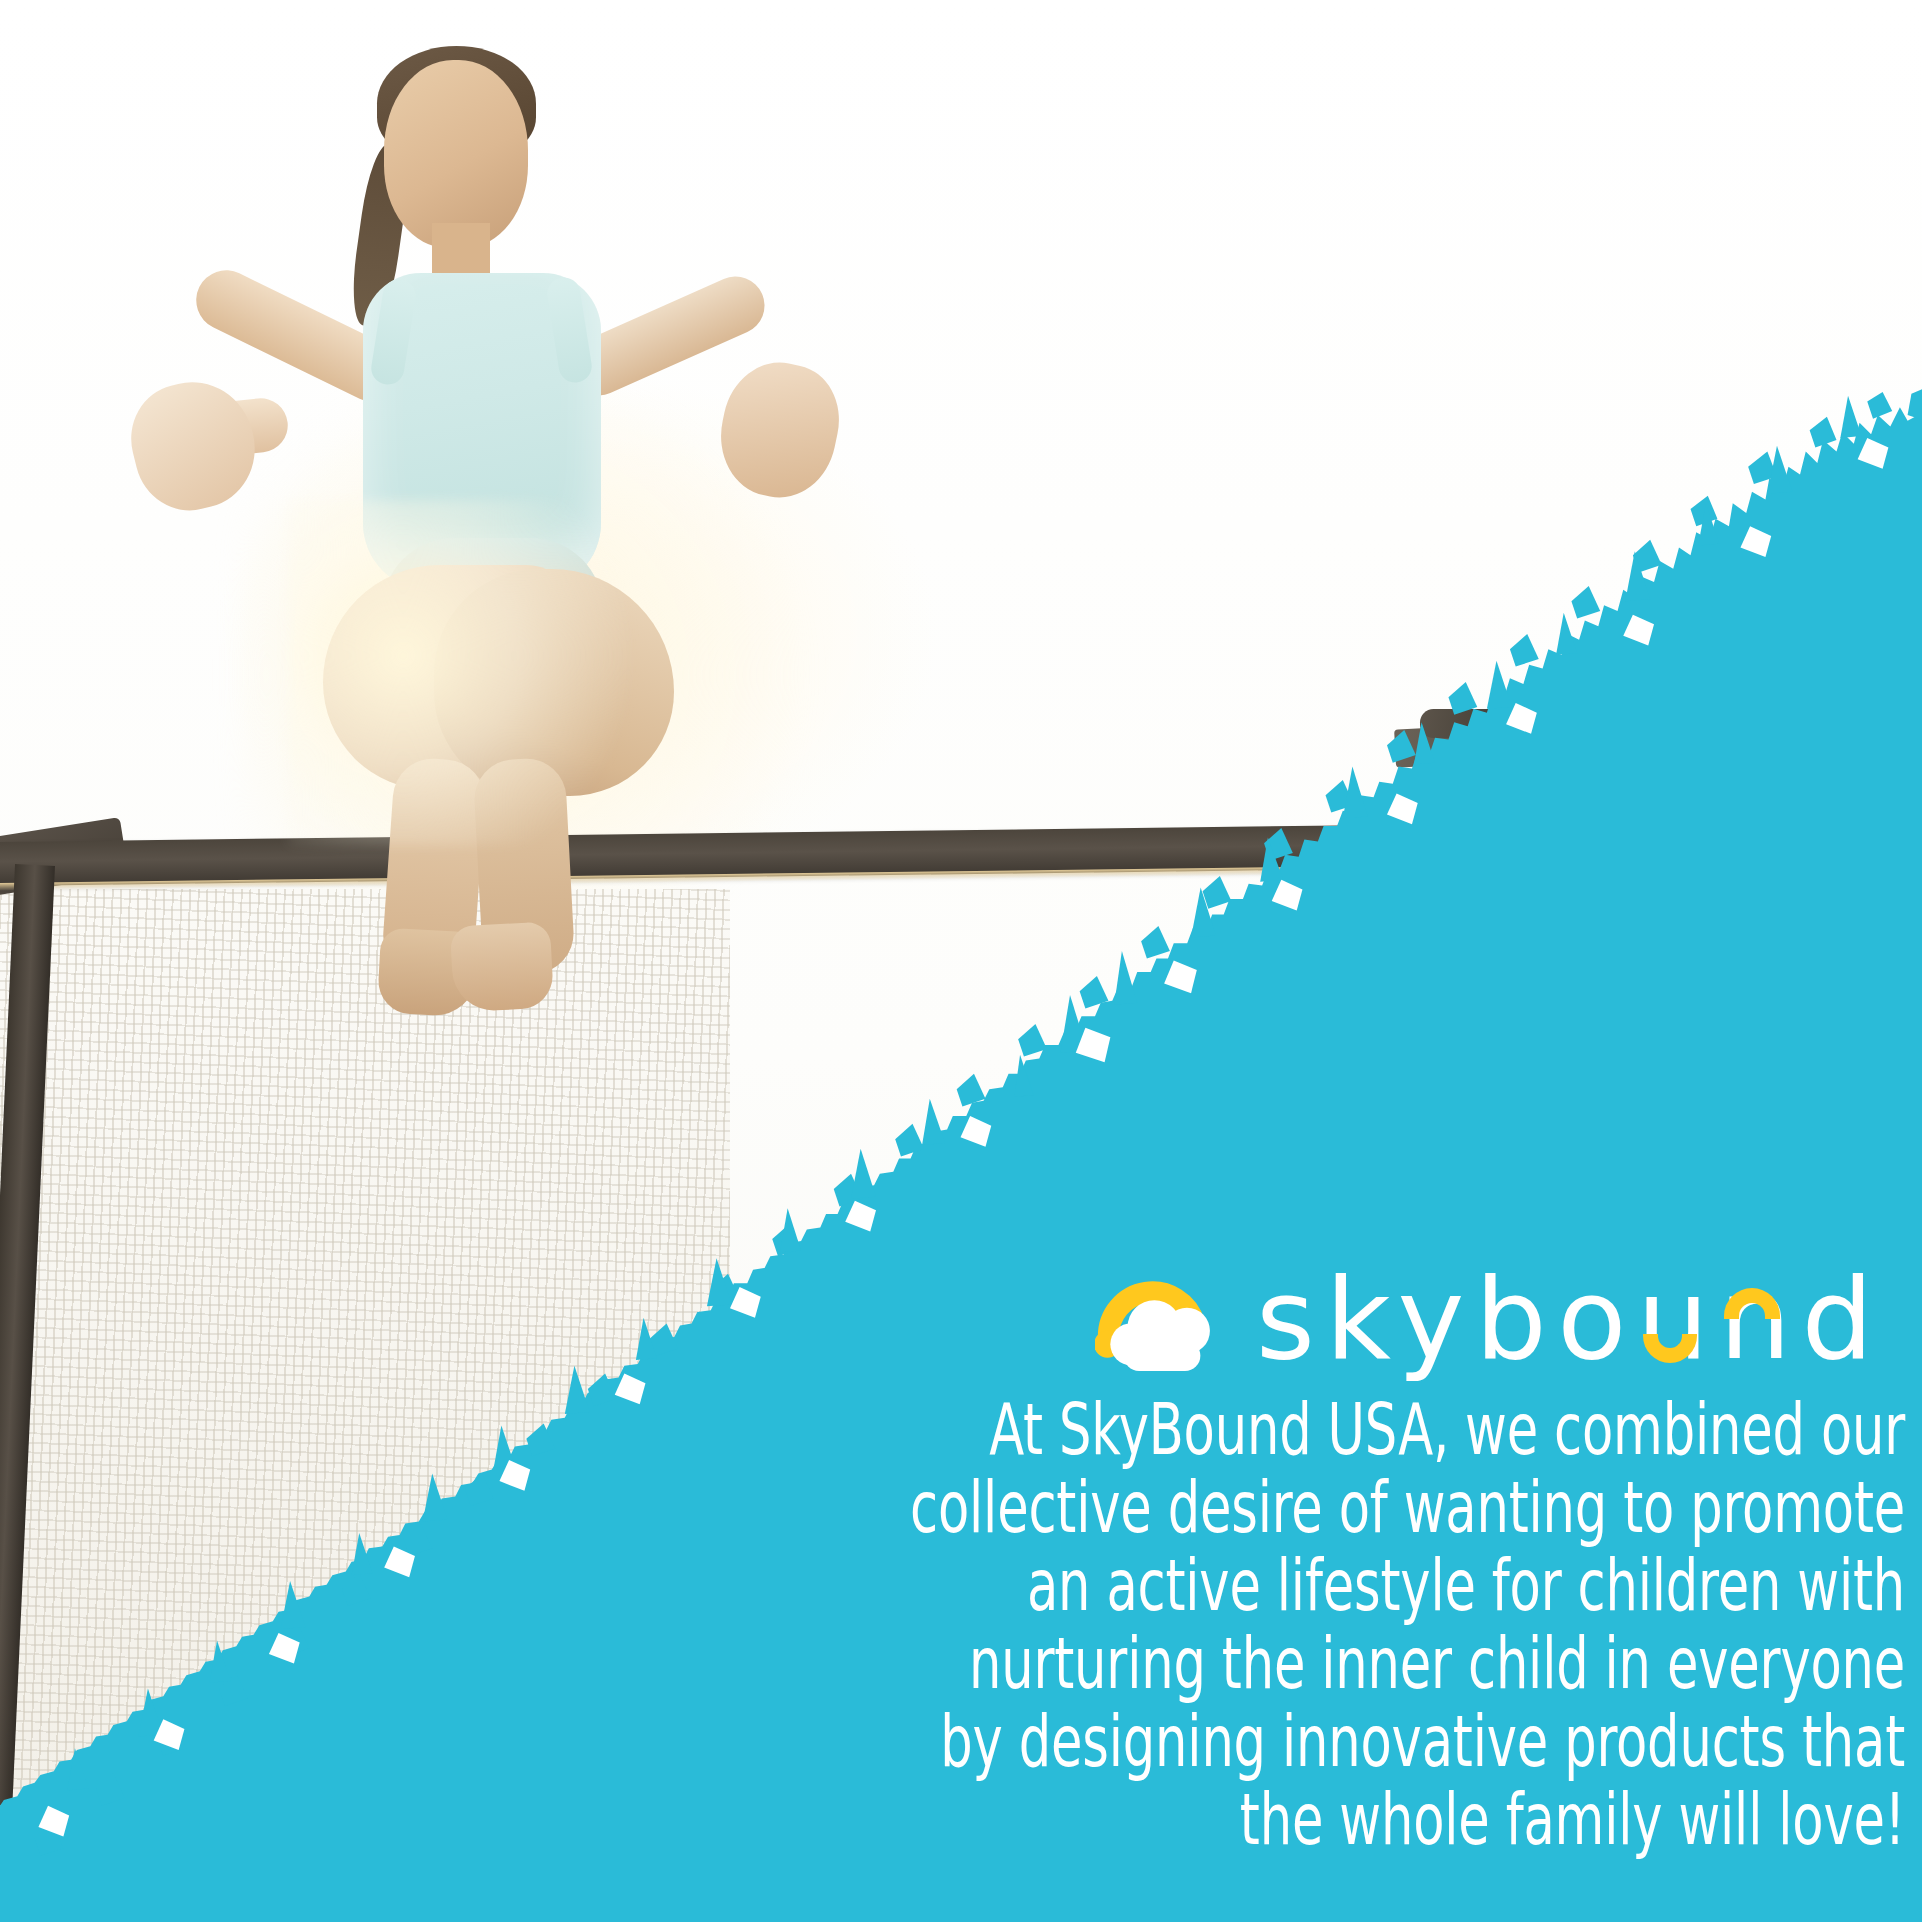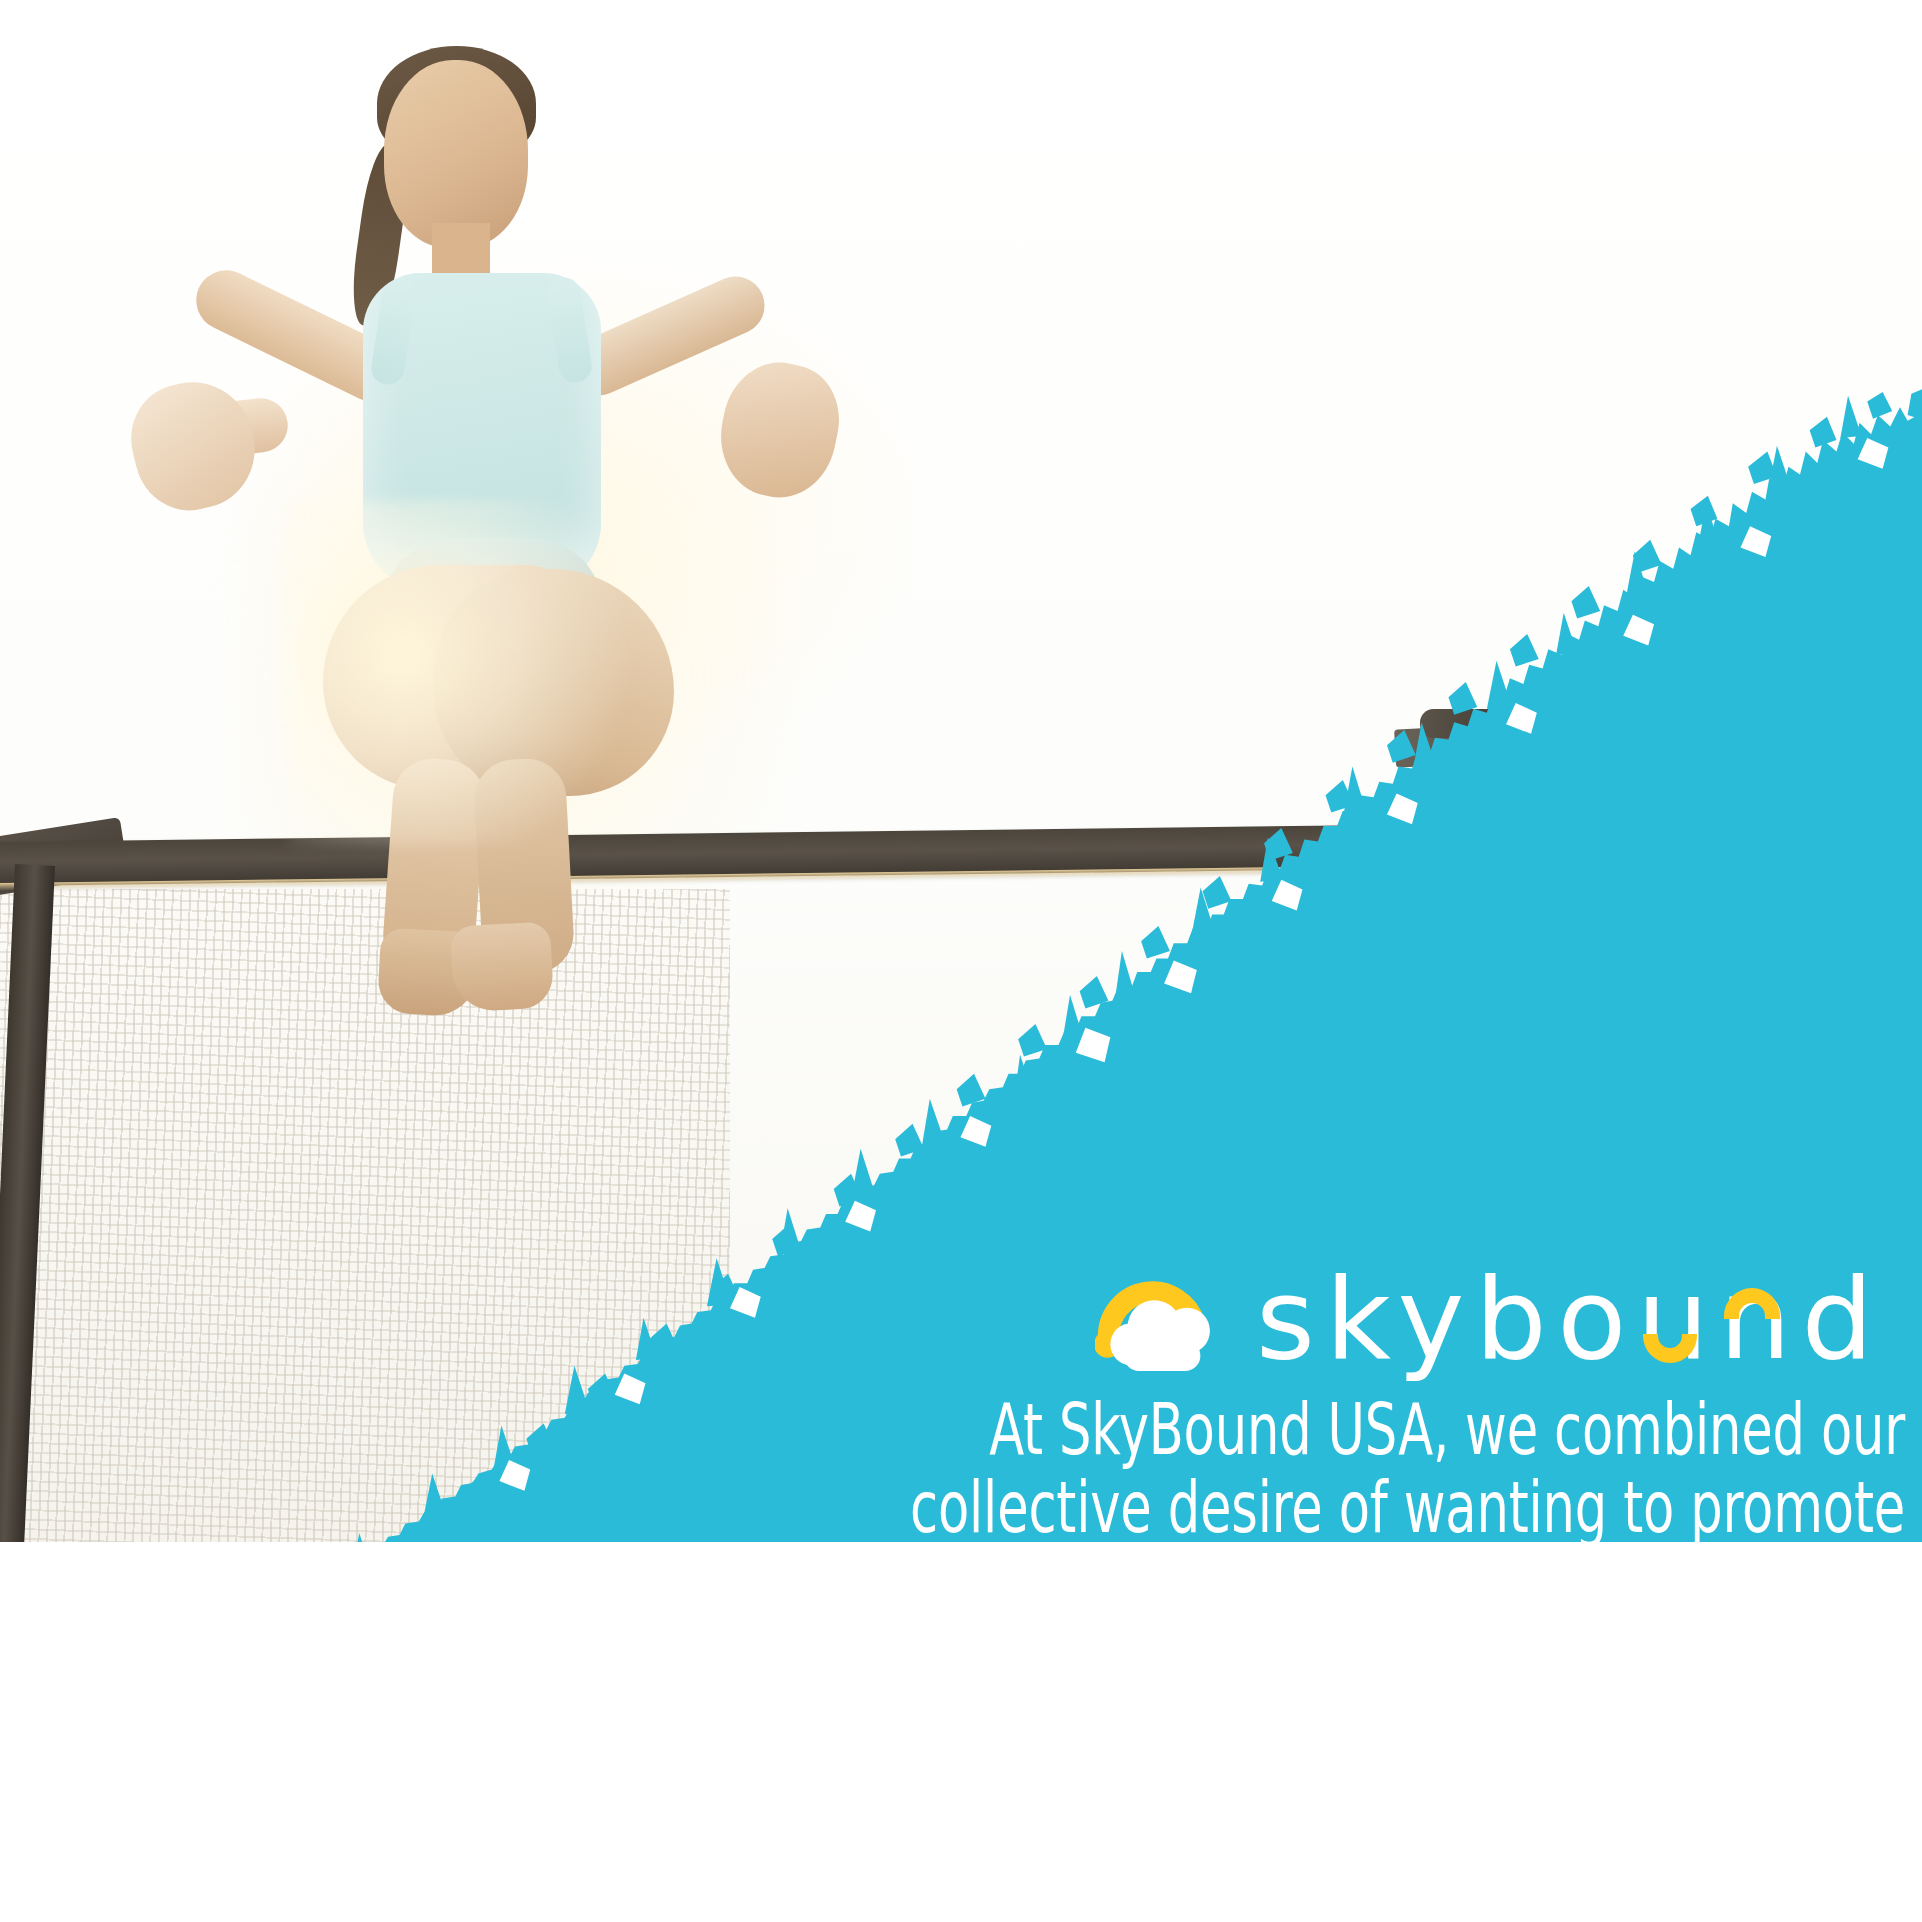--- a/index.html
+++ b/index.html
@@ -1,20 +1,20 @@
 <!DOCTYPE html>
 <html><head>
 <meta charset="utf-8">
 <style>
   html,body{margin:0;padding:0;background:#fff;}
   body{font-family:"Liberation Sans",sans-serif;}
 
   #ad{
     position:relative;
-    width:1922px;height:1542px;
+    width:1922px;height:1922px;
     overflow:hidden;
     background:#4c1d95;
   }
 
   
   .photo{
     position:absolute;inset:0;
     background:
       radial-gradient(ellipse 500px 365px at 30% 33%, rgba(255,250,235,1) 0%, rgba(255,252,244,.85) 45%, rgba(255,255,255,0) 72%),
       linear-gradient(180deg,#ffffff 0%,#fdfdfb 55%,#f7f6f2 100%);

